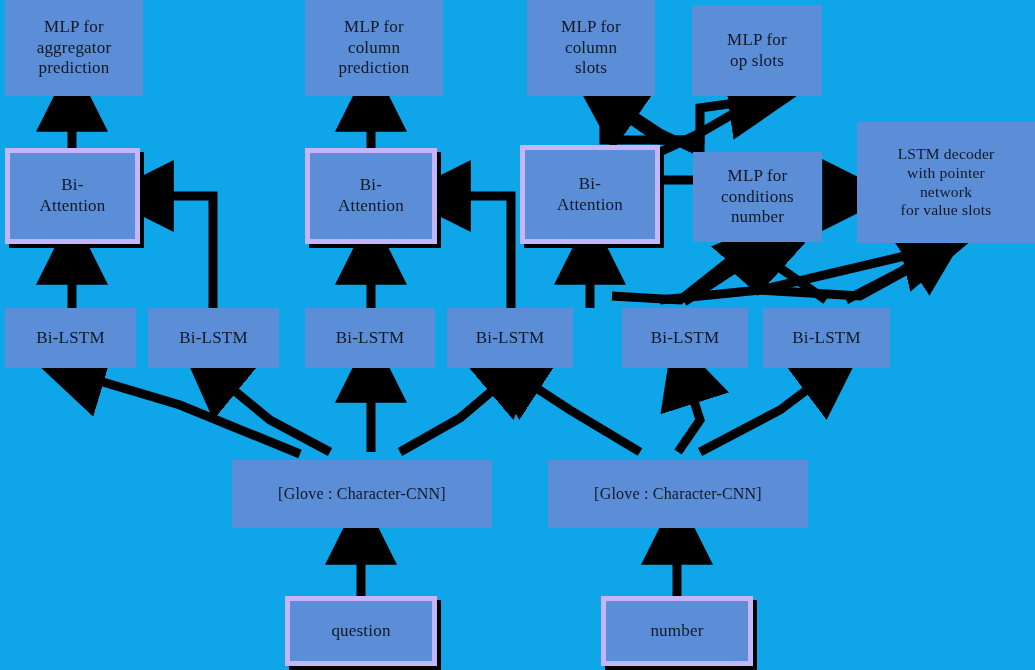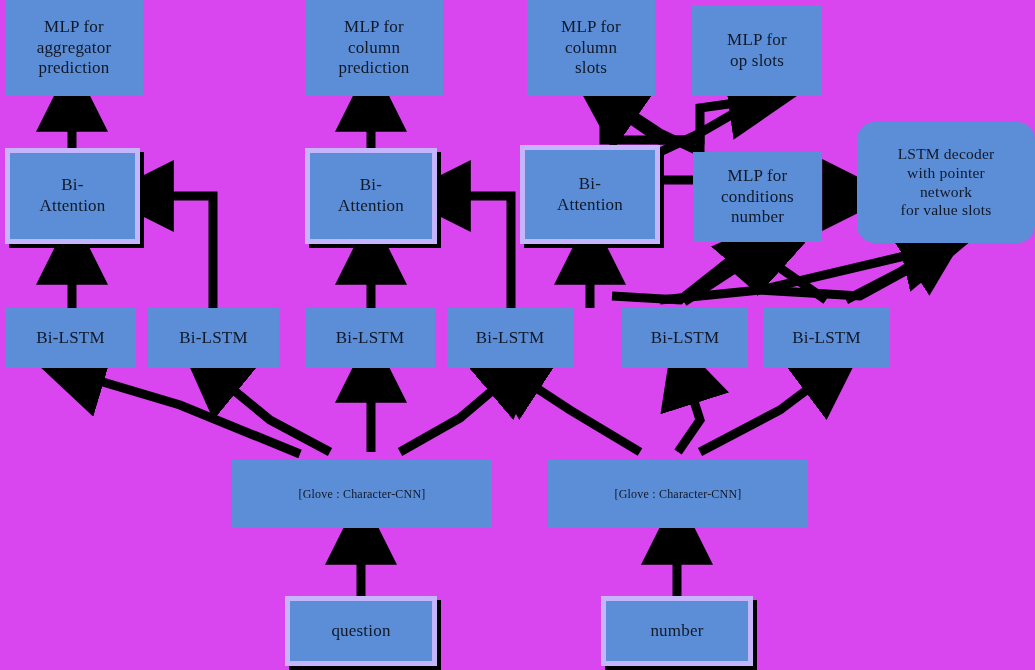--- a/index.html
+++ b/index.html
@@ -4,21 +4,21 @@
 <style>
   html, body {
     margin: 0;
     padding: 0;
     background: #808080;
   }
   #canvas {
     position: relative;
     width: 1035px;
     height: 670px;
-    background: #d946ef;
+    background: #0ea5e9;
     overflow: hidden;
     font-family: "Liberation Serif", "DejaVu Serif", serif;
   }
   svg.wires {
     position: absolute;
     left: 0; top: 0;
     width: 1035px;
     height: 670px;
     pointer-events: none;
   }
@@ -37,22 +37,22 @@
     white-space: pre-line;
     z-index: 3;
   }
   .node.framed {
     border: 5px solid #c4b5fd;
     box-shadow: 4px 4px 0 0 #000000;
   }
   .node.plain {
     border: 0;
   }
-  .node.small { font-size: 12px; }
-  .node.tiny { font-size: 15.5px; border-radius: 18px; }
+  .node.small { font-size: 16px; }
+  .node.tiny { font-size: 15.5px; }
 </style>
 </head>
 <body>
 
 <div id="canvas">
 
   <svg class="wires" viewBox="0 0 1035 670">
     <defs>
       <marker id="ah" markerWidth="8" markerHeight="8" refX="3.2" refY="4" orient="auto">
         <path d="M0,0 L8,4 L0,8 z" fill="#000000"></path>

